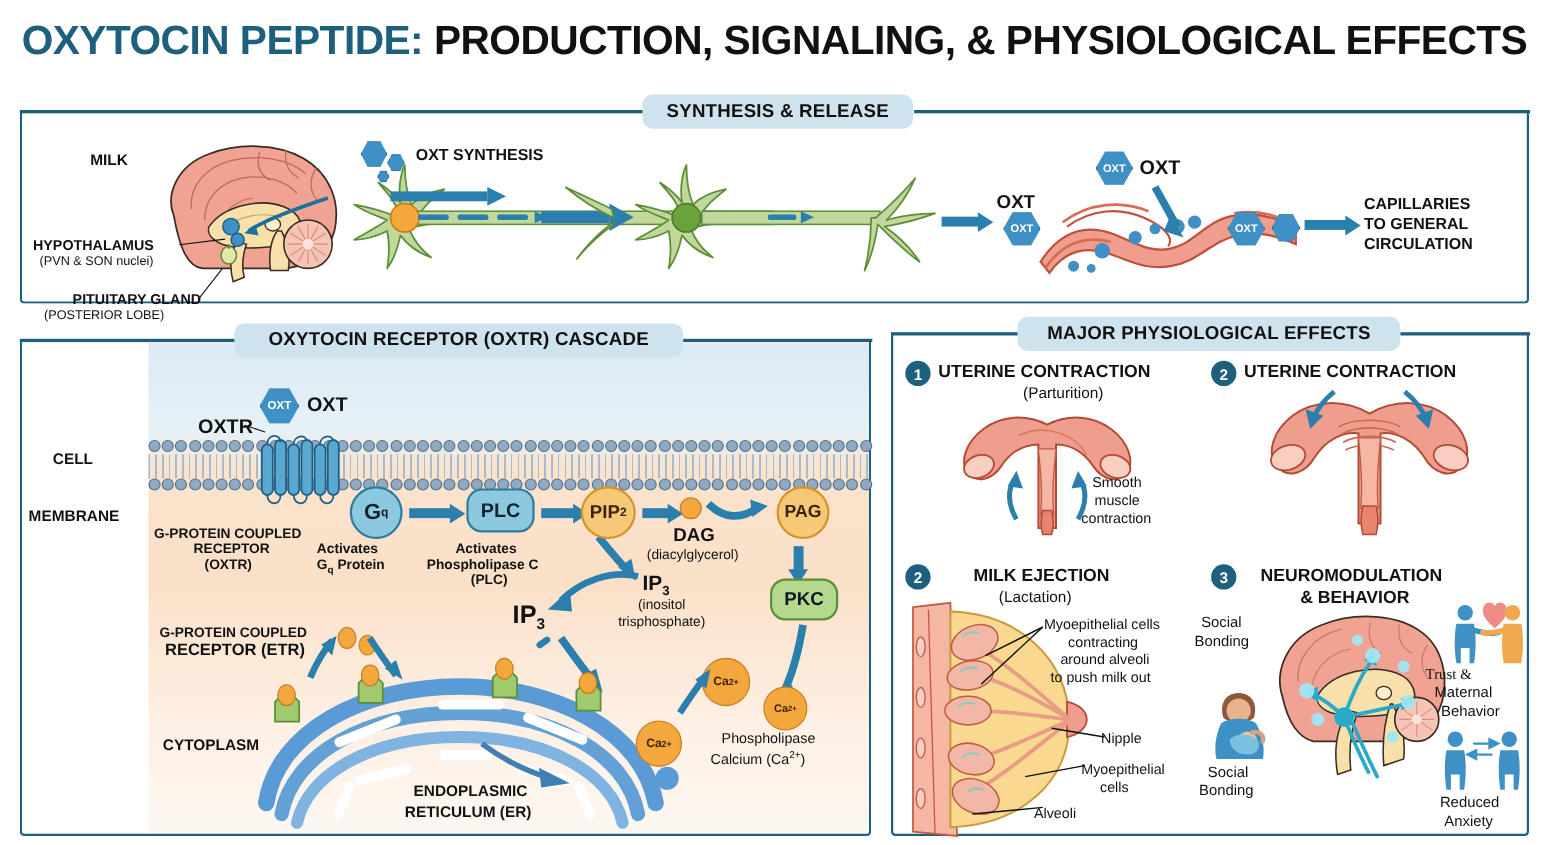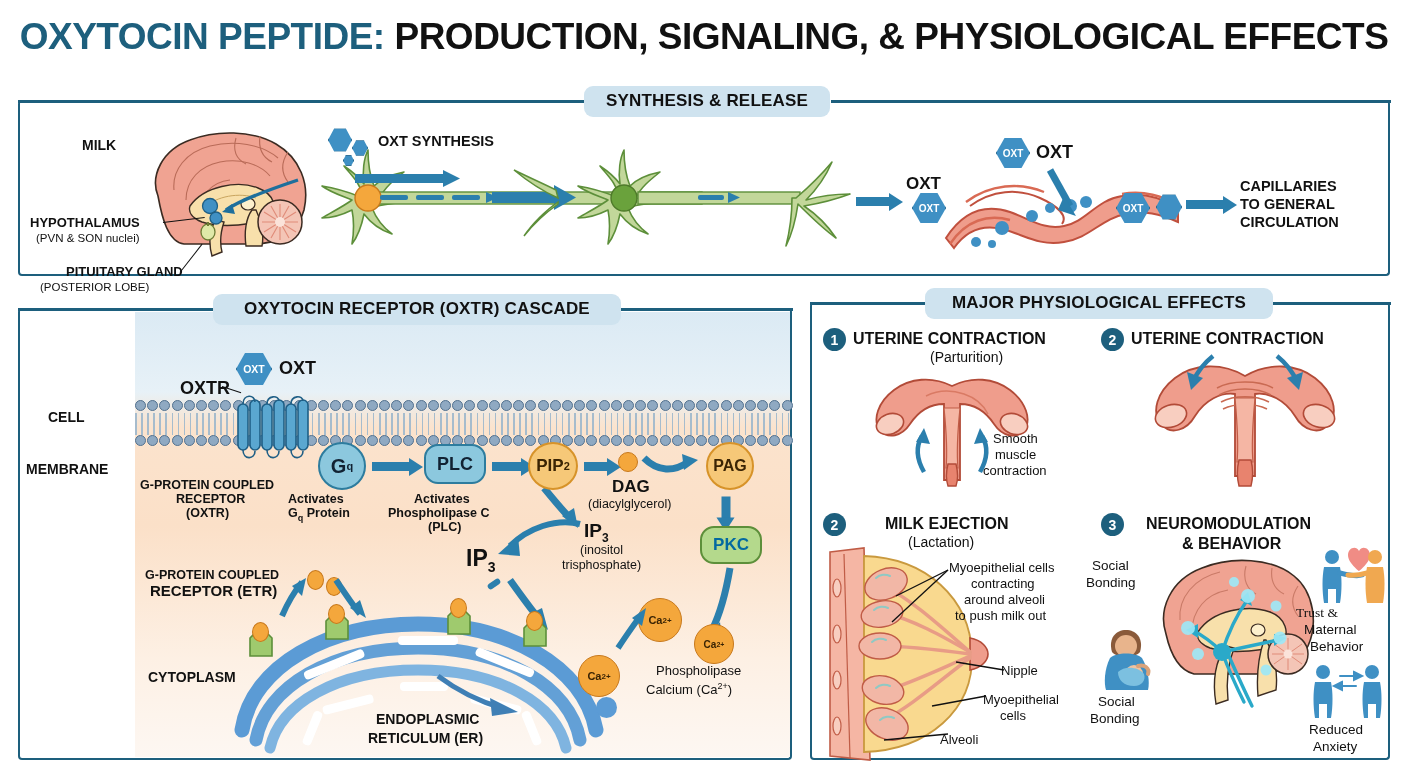--- a/index.html
+++ b/index.html
@@ -98,21 +98,21 @@
   
   .node {
     position: absolute;
     display: flex; align-items: center; justify-content: center;
     font-weight: bold;
     border: 2px solid;
     z-index: 4;
   }
   .node.blue   { background: #8cc8de; border-color: #2d7c9e; color: #123; }
   .node.orange { background: #f6c878; border-color: #d79329; color: #3a2404; }
-  .node.green  { background: #b4d98c; border-color: #5d8f3a; color: #0369a1; }
+  .node.green  { background: #b4d98c; border-color: #5d8f3a; color: #0f172a; }
   .node.round  { border-radius: 50%; }
   .node.rrect  { border-radius: 14px; }
 
   .dot {
     position: absolute;
     border-radius: 50%;
     background: #f4a73c;
     border: 1.6px solid #c8791c;
   }
   .ca {

